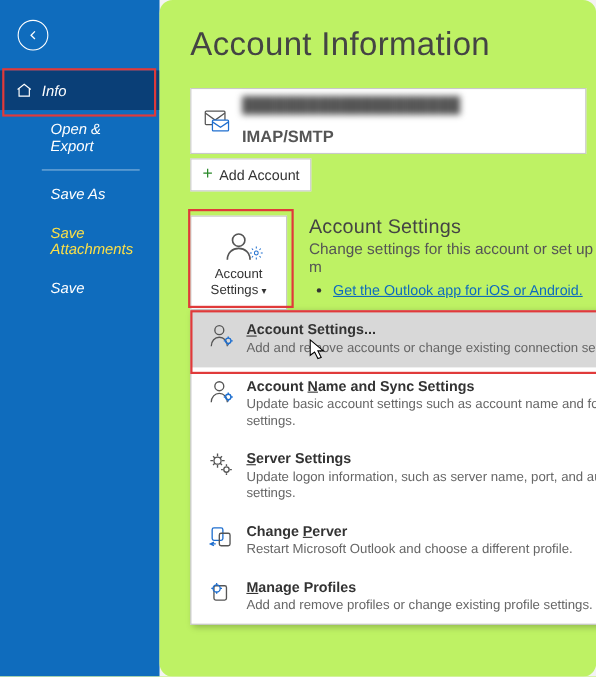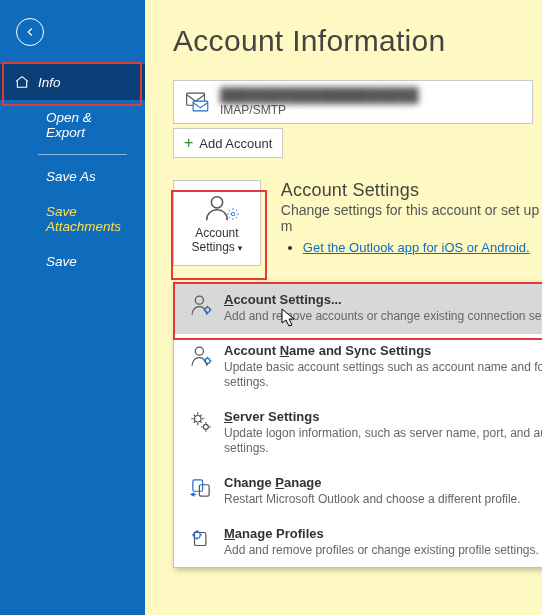--- a/index.html
+++ b/index.html
@@ -52,24 +52,25 @@
     position: absolute;
     border: 2px solid #e03a3a;
     top: 62px; left: 2px;
     width: 140px; height: 44px;
     pointer-events: none;
     z-index: 50;
   }
   
   .main {
     flex: 1;
-    background: #fef9c3;
+    background: #bef264;
     padding: 24px 0 0 28px;
     position: relative;
     overflow: hidden;
+    border-radius: 12px;
   }
   .page-title {
     font-size: 30px;
     font-weight: 300;
     color: #444;
     margin-bottom: 22px;
     letter-spacing: 0.3px;
   }
   .account-box {
     border: 1px solid #c9c9c9;
@@ -84,21 +85,21 @@
     display: flex; align-items: center; justify-content: center;
     margin-right: 8px;
   }
   .account-box .envelope svg { width: 26px; height: 22px; }
   .account-email {
     filter: blur(3px);
     color: #555;
     font-weight: 600;
     font-size: 14px;
   }
-  .account-type { font-size: 12px; color: #555; margin-top: 0; }
+  .account-type { font-size: 15px; color: #555; margin-top: 13px; font-weight: bold; }
   .add-account {
     border: 1px solid #c9c9c9;
     background: #fff;
     display: inline-flex;
     align-items: center;
     padding: 5px 10px;
     margin-top: 4px;
     cursor: pointer;
     font-size: 13px;
   }
@@ -313,21 +314,21 @@
       </div>
       <div class="menu-item">
         <span class="mi-icon">
           <svg viewBox="0 0 32 32" fill="none" stroke="#1f6fcf" stroke-width="1.5">
               <rect x="6" y="6" width="12" height="14" rx="2"></rect>
               <rect x="14" y="12" width="12" height="14" rx="2" stroke="#555"></rect>
               <path d="M4 24h6M8 22l-4 2 4 2"></path>
             </svg>
         </span>
         <div class="mi-text">
-          <div class="mi-title"><span>Change </span><span class="mn">P</span><span>anage</span></div>
+          <div class="mi-title"><span>Change </span><span class="mn">P</span><span>erver</span></div>
           <div class="mi-desc">Restart Microsoft Outlook and choose a different profile.</div>
         </div>
       </div>
       <div class="menu-item">
         <span class="mi-icon">
           <svg viewBox="0 0 32 32" fill="none" stroke="#555" stroke-width="1.5">
               <rect x="8" y="8" width="14" height="16" rx="2"></rect>
               <circle cx="11" cy="11" r="4" stroke="#1f6fcf"></circle>
               <path d="M11 5v2M11 15v2M5 11h2M15 11h2" stroke="#1f6fcf"></path>
             </svg>

